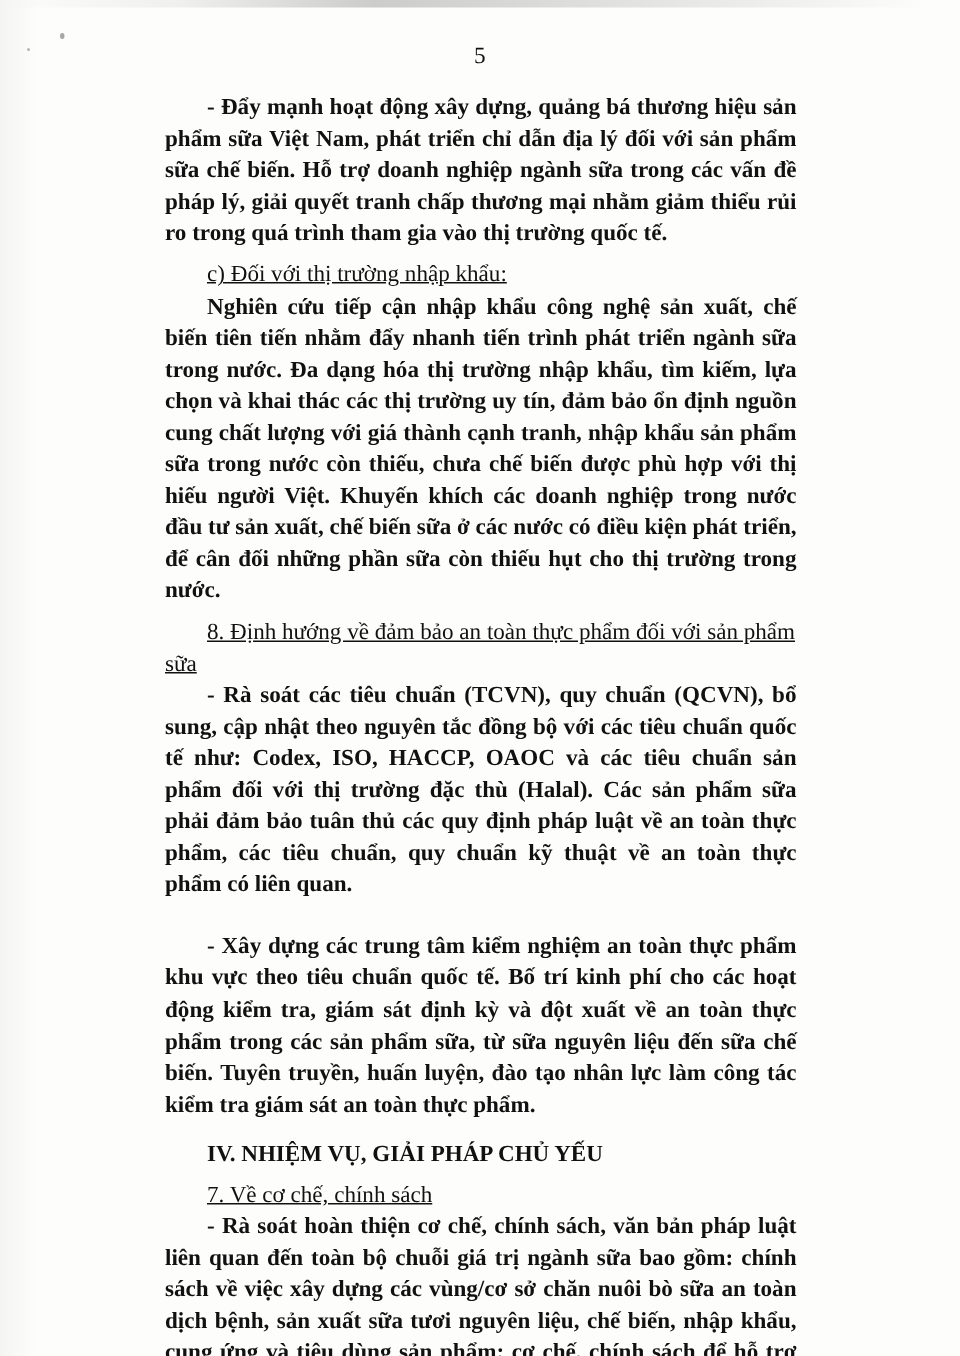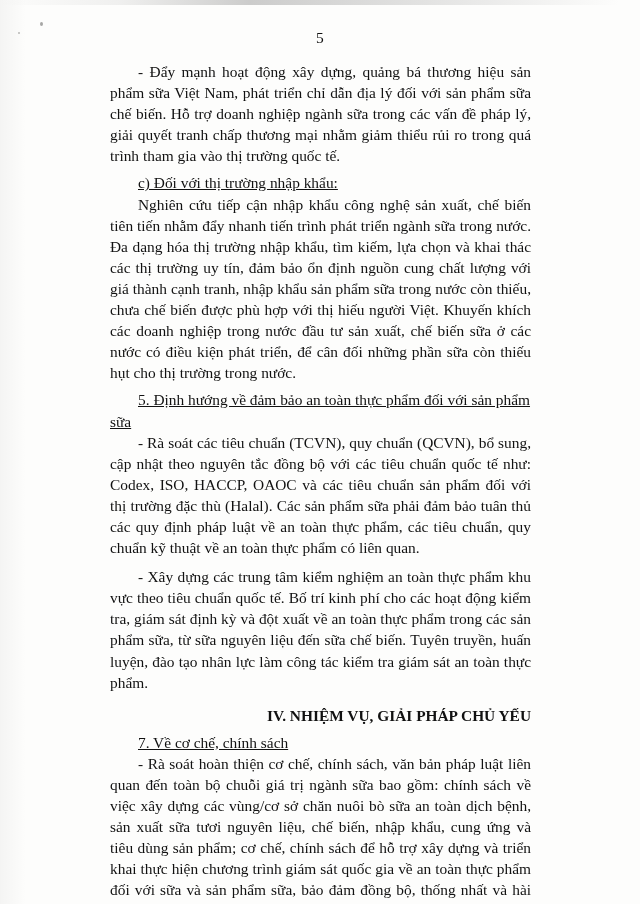--- a/index.html
+++ b/index.html
@@ -66,31 +66,32 @@
   }
 
   p.para {
     margin: 0 0 0 0;
     font-size: 15.4px;
     line-height: 21.1px;
     text-align: justify;
     text-justify: inter-word;
     text-indent: 28px;
     hyphens: none;
+    font-weight: bold;
   }
-  p.para + p.para { margin-top: 8px; }
+  p.para + p.para { margin-top: 20px; }
 
   p.heading {
     margin: 0;
     margin-top: 12px;
     font-size: 15.4px;
     line-height: 21.1px;
     font-weight: bold;
     text-indent: 28px;
-    text-align: right;
+    text-align: left;
   }
   p.subhead {
     margin: 0;
     margin-top: 6px;
     font-size: 15.4px;
     line-height: 21.1px;
     text-indent: 28px;
     text-align: left;
     text-decoration: underline;
   }
@@ -108,21 +109,21 @@
   <div class="page-number">5</div>
 
   <div class="body-area">
 
     <p class="para">- Đẩy mạnh hoạt động xây dựng, quảng bá thương hiệu sản phẩm sữa Việt Nam, phát triển chỉ dẫn địa lý đối với sản phẩm sữa chế biến. Hỗ trợ doanh nghiệp ngành sữa trong các vấn đề pháp lý, giải quyết tranh chấp thương mại nhằm giảm thiểu rủi ro trong quá trình tham gia vào thị trường quốc tế.</p>
 
     <p class="subhead">c) Đối với thị trường nhập khẩu:</p>
 
     <p class="para">Nghiên cứu tiếp cận nhập khẩu công nghệ sản xuất, chế biến tiên tiến nhằm đẩy nhanh tiến trình phát triển ngành sữa trong nước. Đa dạng hóa thị trường nhập khẩu, tìm kiếm, lựa chọn và khai thác các thị trường uy tín, đảm bảo ổn định nguồn cung chất lượng với giá thành cạnh tranh, nhập khẩu sản phẩm sữa trong nước còn thiếu, chưa chế biến được phù hợp với thị hiếu người Việt. Khuyến khích các doanh nghiệp trong nước đầu tư sản xuất, chế biến sữa ở các nước có điều kiện phát triển, để cân đối những phần sữa còn thiếu hụt cho thị trường trong nước.</p>
 
-    <p class="subhead">5. Định hướng về đảm bảo an toàn thực phẩm đối với sản phẩm sữa</p>
+    <p class="subhead">8. Định hướng về đảm bảo an toàn thực phẩm đối với sản phẩm sữa</p>
 
     <p class="para">- Rà soát các tiêu chuẩn (TCVN), quy chuẩn (QCVN), bổ sung, cập nhật theo nguyên tắc đồng bộ với các tiêu chuẩn quốc tế như: Codex, ISO, HACCP, OAOC và các tiêu chuẩn sản phẩm đối với thị trường đặc thù (Halal). Các sản phẩm sữa phải đảm bảo tuân thủ các quy định pháp luật về an toàn thực phẩm, các tiêu chuẩn, quy chuẩn kỹ thuật về an toàn thực phẩm có liên quan.</p>
 
     <p class="para">- Xây dựng các trung tâm kiểm nghiệm an toàn thực phẩm khu vực theo tiêu chuẩn quốc tế. Bố trí kinh phí cho các hoạt động kiểm tra, giám sát định kỳ và đột xuất về an toàn thực phẩm trong các sản phẩm sữa, từ sữa nguyên liệu đến sữa chế biến. Tuyên truyền, huấn luyện, đào tạo nhân lực làm công tác kiểm tra giám sát an toàn thực phẩm.</p>
 
     <p class="heading">IV. NHIỆM VỤ, GIẢI PHÁP CHỦ YẾU</p>
 
     <p class="subhead">7. Về cơ chế, chính sách</p>
 
     <p class="para">- Rà soát hoàn thiện cơ chế, chính sách, văn bản pháp luật liên quan đến toàn bộ chuỗi giá trị ngành sữa bao gồm: chính sách về việc xây dựng các vùng/cơ sở chăn nuôi bò sữa an toàn dịch bệnh, sản xuất sữa tươi nguyên liệu, chế biến, nhập khẩu, cung ứng và tiêu dùng sản phẩm; cơ chế, chính sách để hỗ trợ xây dựng và triển khai thực hiện chương trình giám sát quốc gia về an toàn thực phẩm đối với sữa và sản phẩm sữa, bảo đảm đồng bộ, thống nhất và hài hòa với các cam kết quy chuẩn quốc tế.</p>

